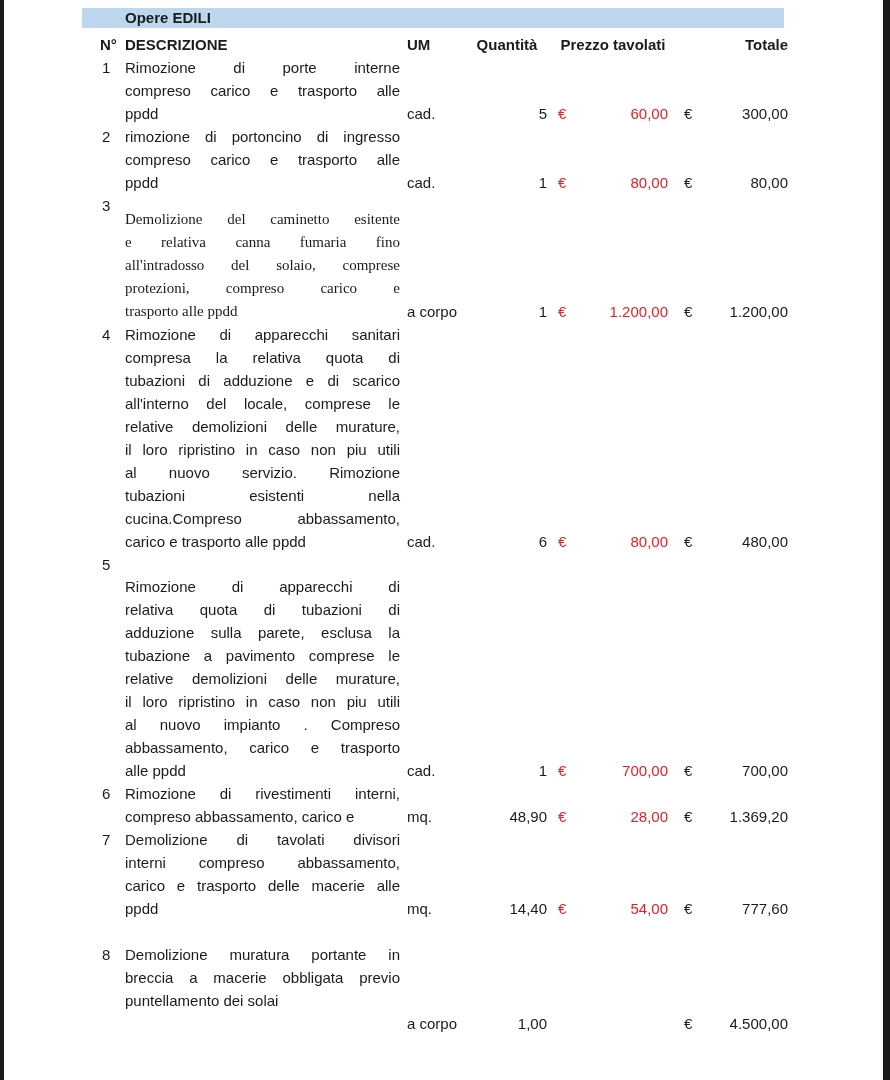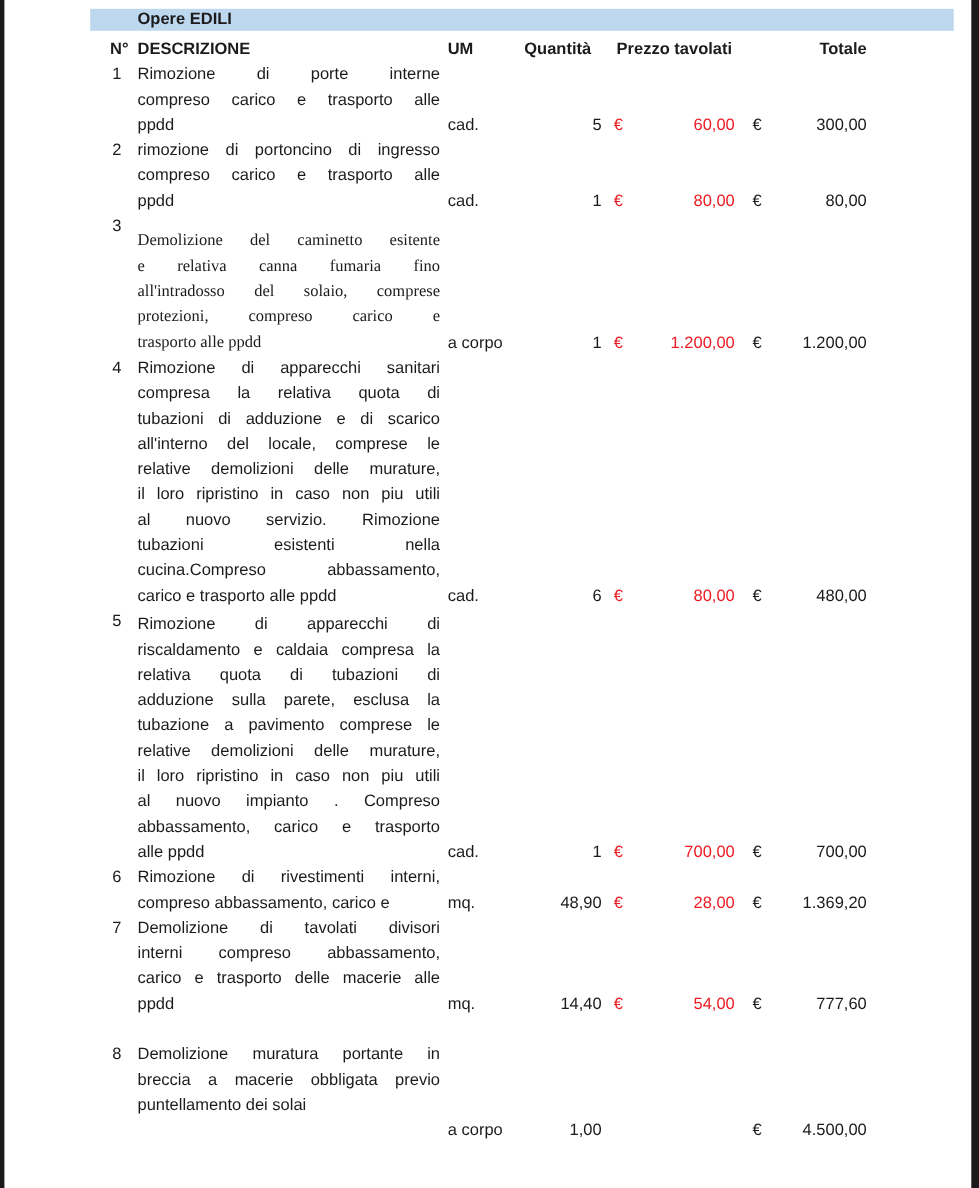--- a/index.html
+++ b/index.html
@@ -10,21 +10,21 @@
     color:#1b1b1b;
     position:relative;
     overflow:hidden;
   }
   .edge { position:absolute; top:0; bottom:0; background:#1a1a1c; }
   .edge-left  { left:0;  width:4px; }
   .edge-right { right:0; width:7px; }
 
   .titlebar {
     position:absolute; left:82px; top:8px;
-    width:785px; height:20px;
+    width:702px; height:20px;
   }
   .titlebar .title {
     display:block; padding-left:43px;
     font-weight:bold; font-size:15px; line-height:20px;
   }
 
   .table { position:absolute; left:100px; top:33px; width:688px; }
 
   .grid {
     display:grid;
@@ -46,21 +46,21 @@
   .desc-line.last { text-align:left; text-align-last:left; }
   .cell-um    { grid-column:4;  align-self:end; }
   .cell-qty   { grid-column:5;  align-self:end; text-align:right; }
   .cell-cur1  { grid-column:7;  align-self:end; color:var(--red,#ec1c24); }
   .cell-unit  { grid-column:8;  align-self:end; text-align:right; color:var(--red,#ec1c24); }
   .cell-cur2  { grid-column:10; align-self:end; }
   .cell-total { grid-column:11; align-self:end; text-align:right; }
 
   
   .rows .row:nth-of-type(3) .cell-desc { padding-top:14px;font-family:Liberation Serif, serif; }
-  .rows .row:nth-of-type(5) .cell-desc { padding-top:3px; }
+  .rows .row:nth-of-type(5) .cell-desc { padding-top:3px;margin-top:19px; }
   .rows .row:nth-of-type(8) { margin-top:23px; }
   .rows .row:nth-of-type(8) .cell-desc { padding-bottom:23px; }
 </style>
 </head>
 <body style="--red: #ec1c24;">
 
 <div class="edge edge-left"></div>
 <div class="edge edge-right"></div>
 
 <div class="titlebar" style="background: rgb(189, 215, 238);">
@@ -143,21 +143,20 @@
     <div class="cell-cur1">€</div>
     <div class="cell-unit">80,00</div>
     <div class="cell-cur2">€</div>
     <div class="cell-total">480,00</div>
   </div>
 
   <div class="grid row">
     <div class="cell-num">5</div>
     <div class="cell-desc">
           <div class="desc-line">Rimozione di apparecchi di</div>
-          <div class="desc-line">riscaldamento e caldaia compresa la</div>
           <div class="desc-line">relativa quota di tubazioni di</div>
           <div class="desc-line">adduzione sulla parete, esclusa la</div>
           <div class="desc-line">tubazione a pavimento comprese le</div>
           <div class="desc-line">relative demolizioni delle murature,</div>
           <div class="desc-line">il loro ripristino in caso non piu utili</div>
           <div class="desc-line">al nuovo impianto . Compreso</div>
           <div class="desc-line">abbassamento, carico e trasporto</div>
           <div class="desc-line last">alle ppdd</div>
         </div>
     <div class="cell-um">cad.</div>

